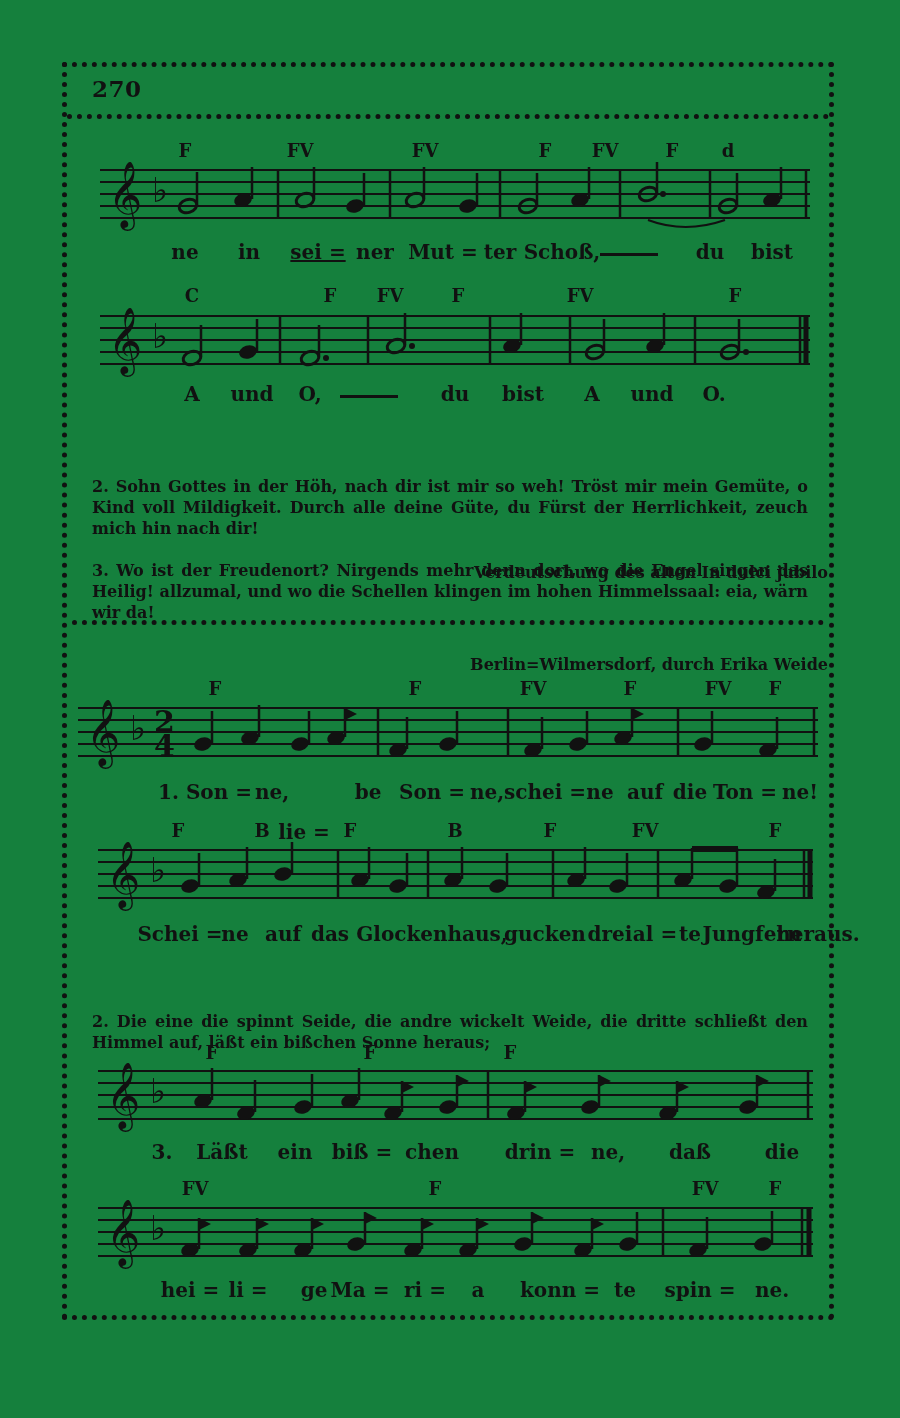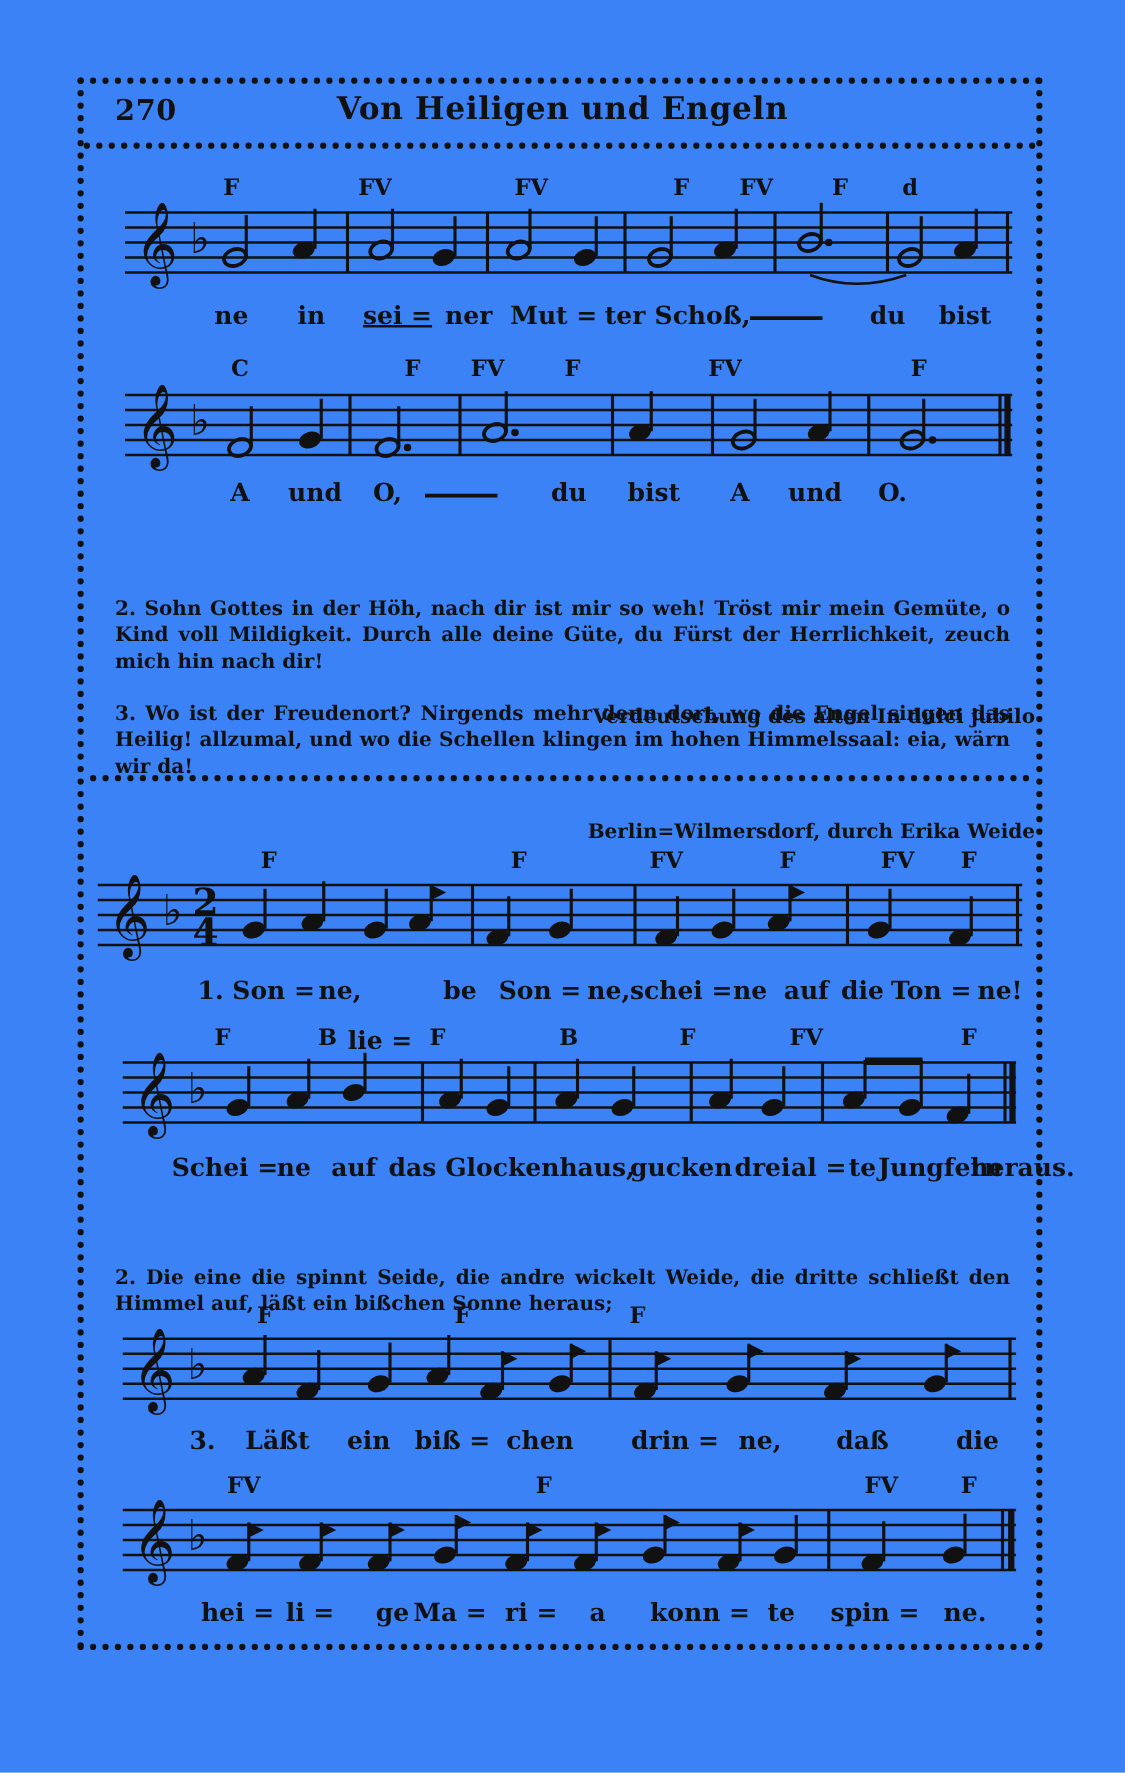--- a/index.html
+++ b/index.html
@@ -12,21 +12,21 @@
     height: 1418px;
     font-family: "DejaVu Serif", serif;
     position: relative;
     overflow: hidden;
   }
   .page {
     position: absolute;
     left: 0; top: 0;
     width: 900px;
     height: 1418px;
-    background: #3b82f6;
+    background: #15803d;
   }
   
   .frame {
     position: absolute;
     left: 62px;
     top: 62px;
     width: 772px;
     height: 1258px;
     border: 5px dotted #111;
     box-sizing: border-box;
@@ -119,21 +119,20 @@
 </head>
 <body>
 
 <div class="page">
 
   <div class="frame"></div>
   <div class="header-divider"></div>
   <div class="frame-inner-divider"></div>
 
   <div class="page-number">270</div>
-  <div class="page-title">Von Heiligen und Engeln</div>
 
   <div class="chordrow" style="left:0;top:140px;width:900px;height:24px;">
     <span class="chord" style="left:185px;">F</span>
     <span class="chord" style="left:300px;">FV</span>
     <span class="chord" style="left:425px;">FV</span>
     <span class="chord" style="left:545px;">F</span>
     <span class="chord" style="left:605px;">FV</span>
     <span class="chord" style="left:672px;">F</span>
     <span class="chord" style="left:728px;">d</span>
   </div>

